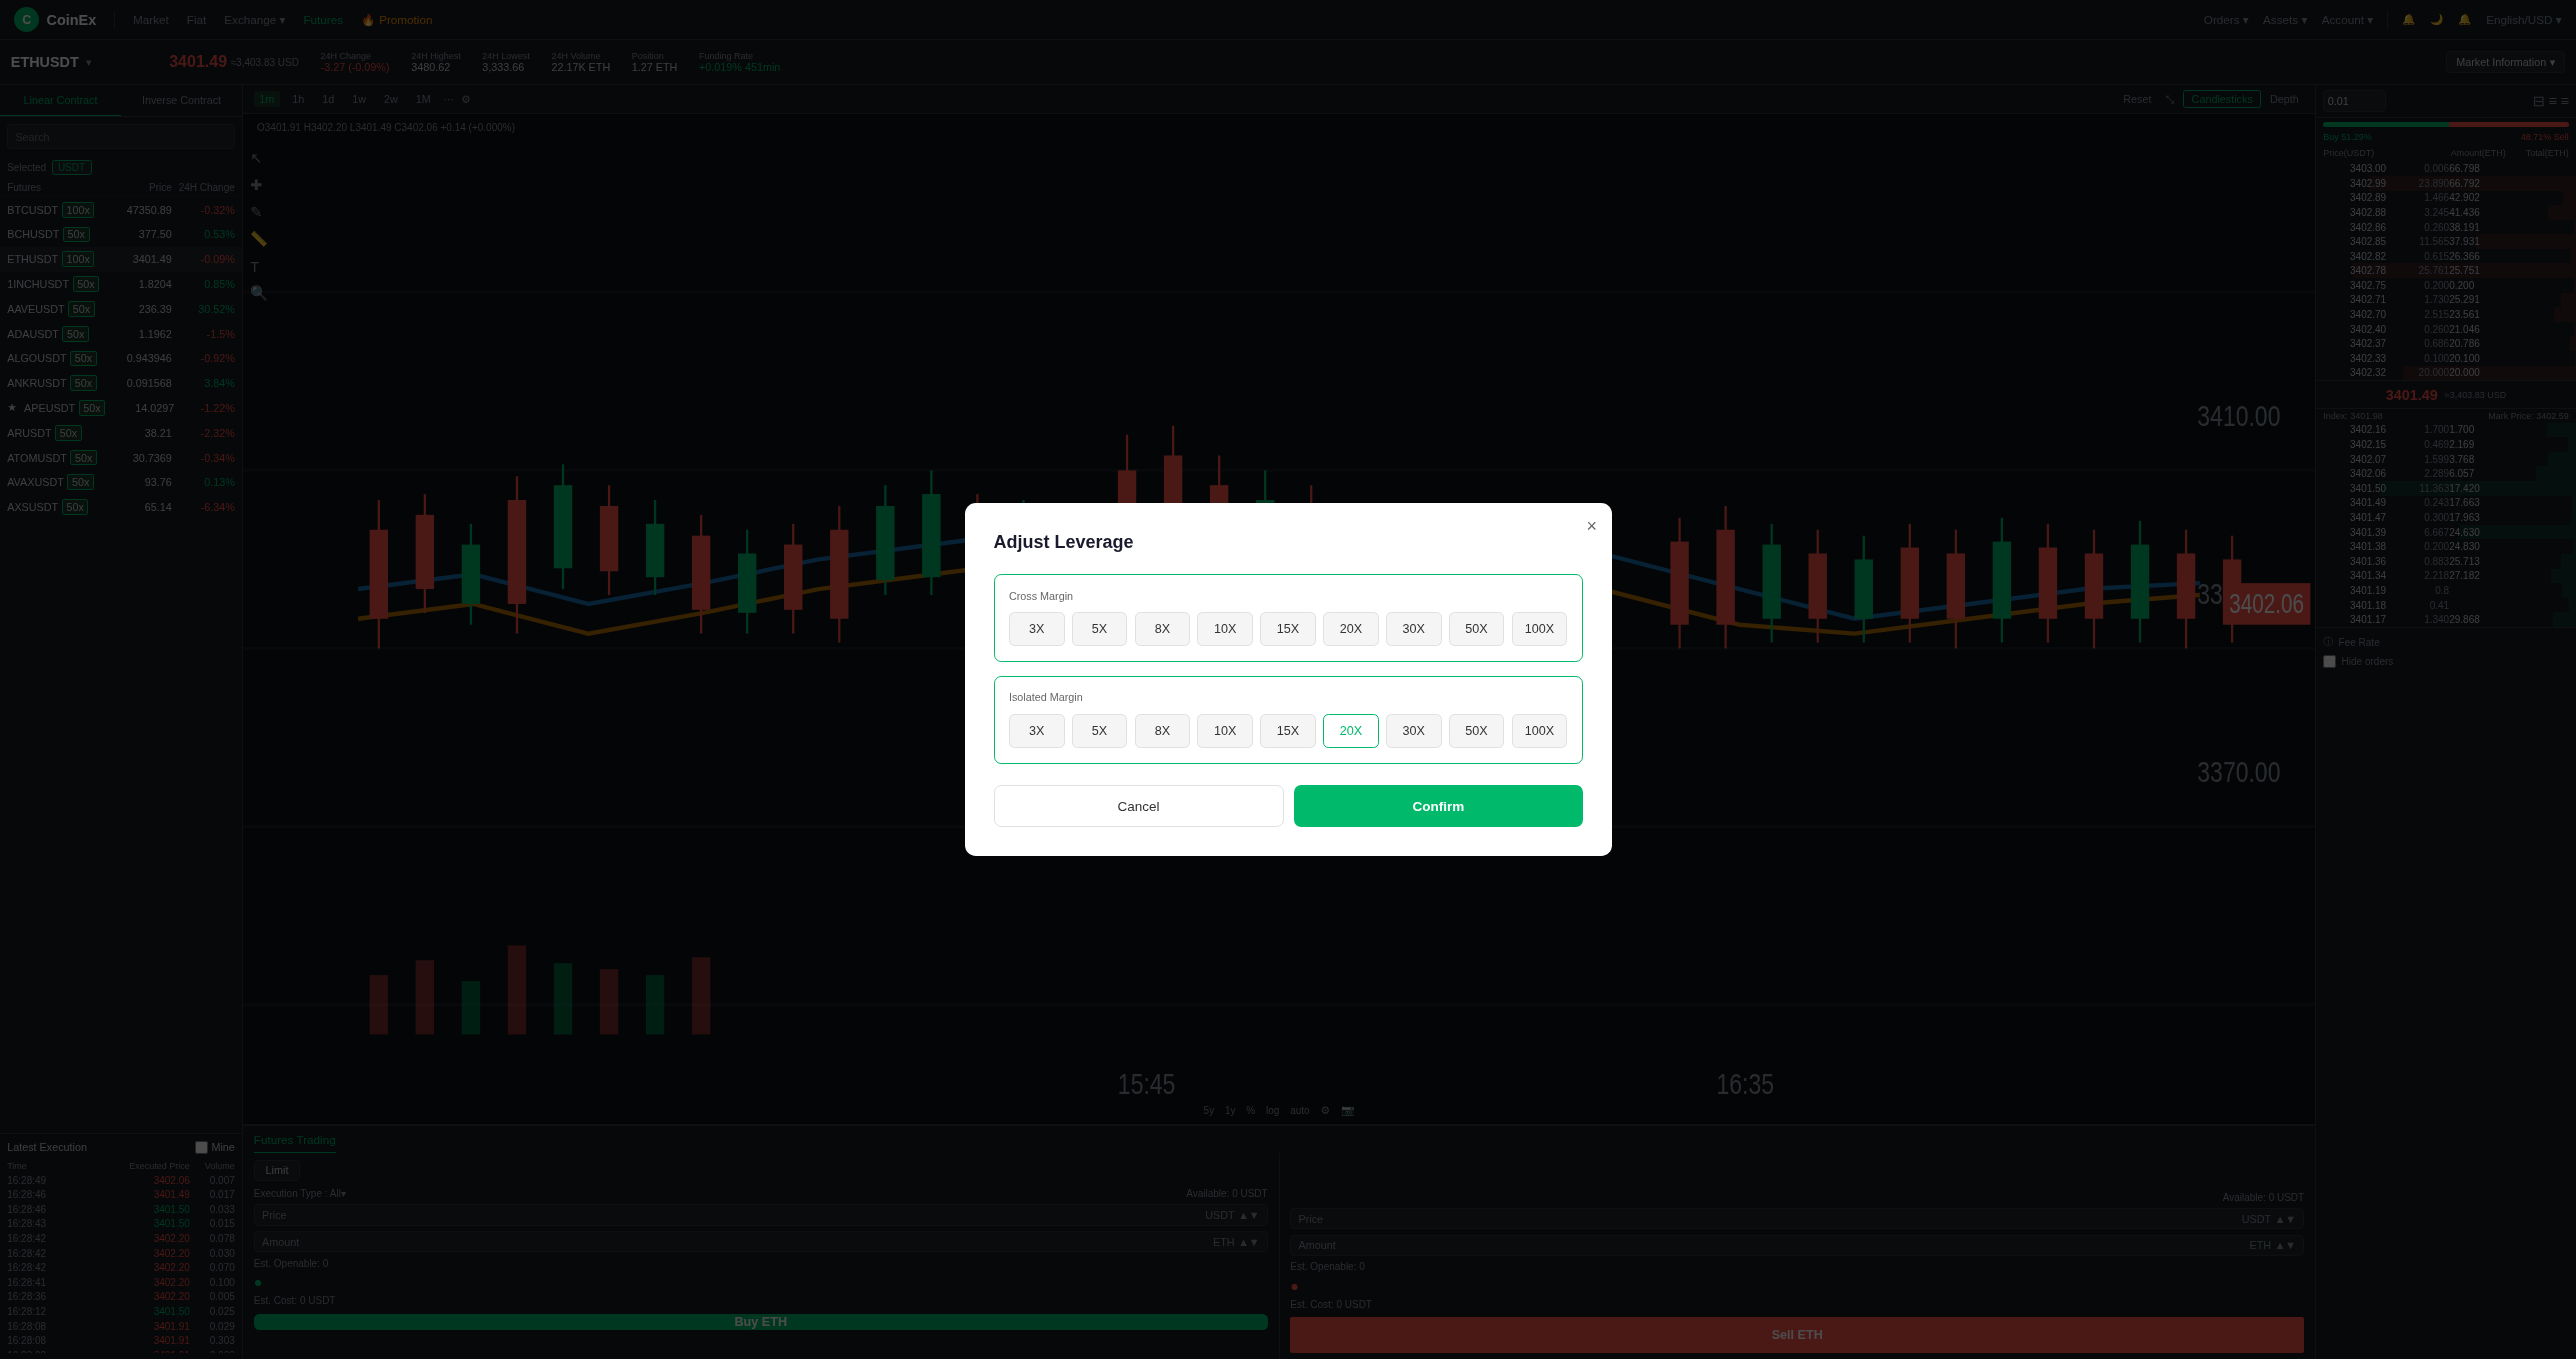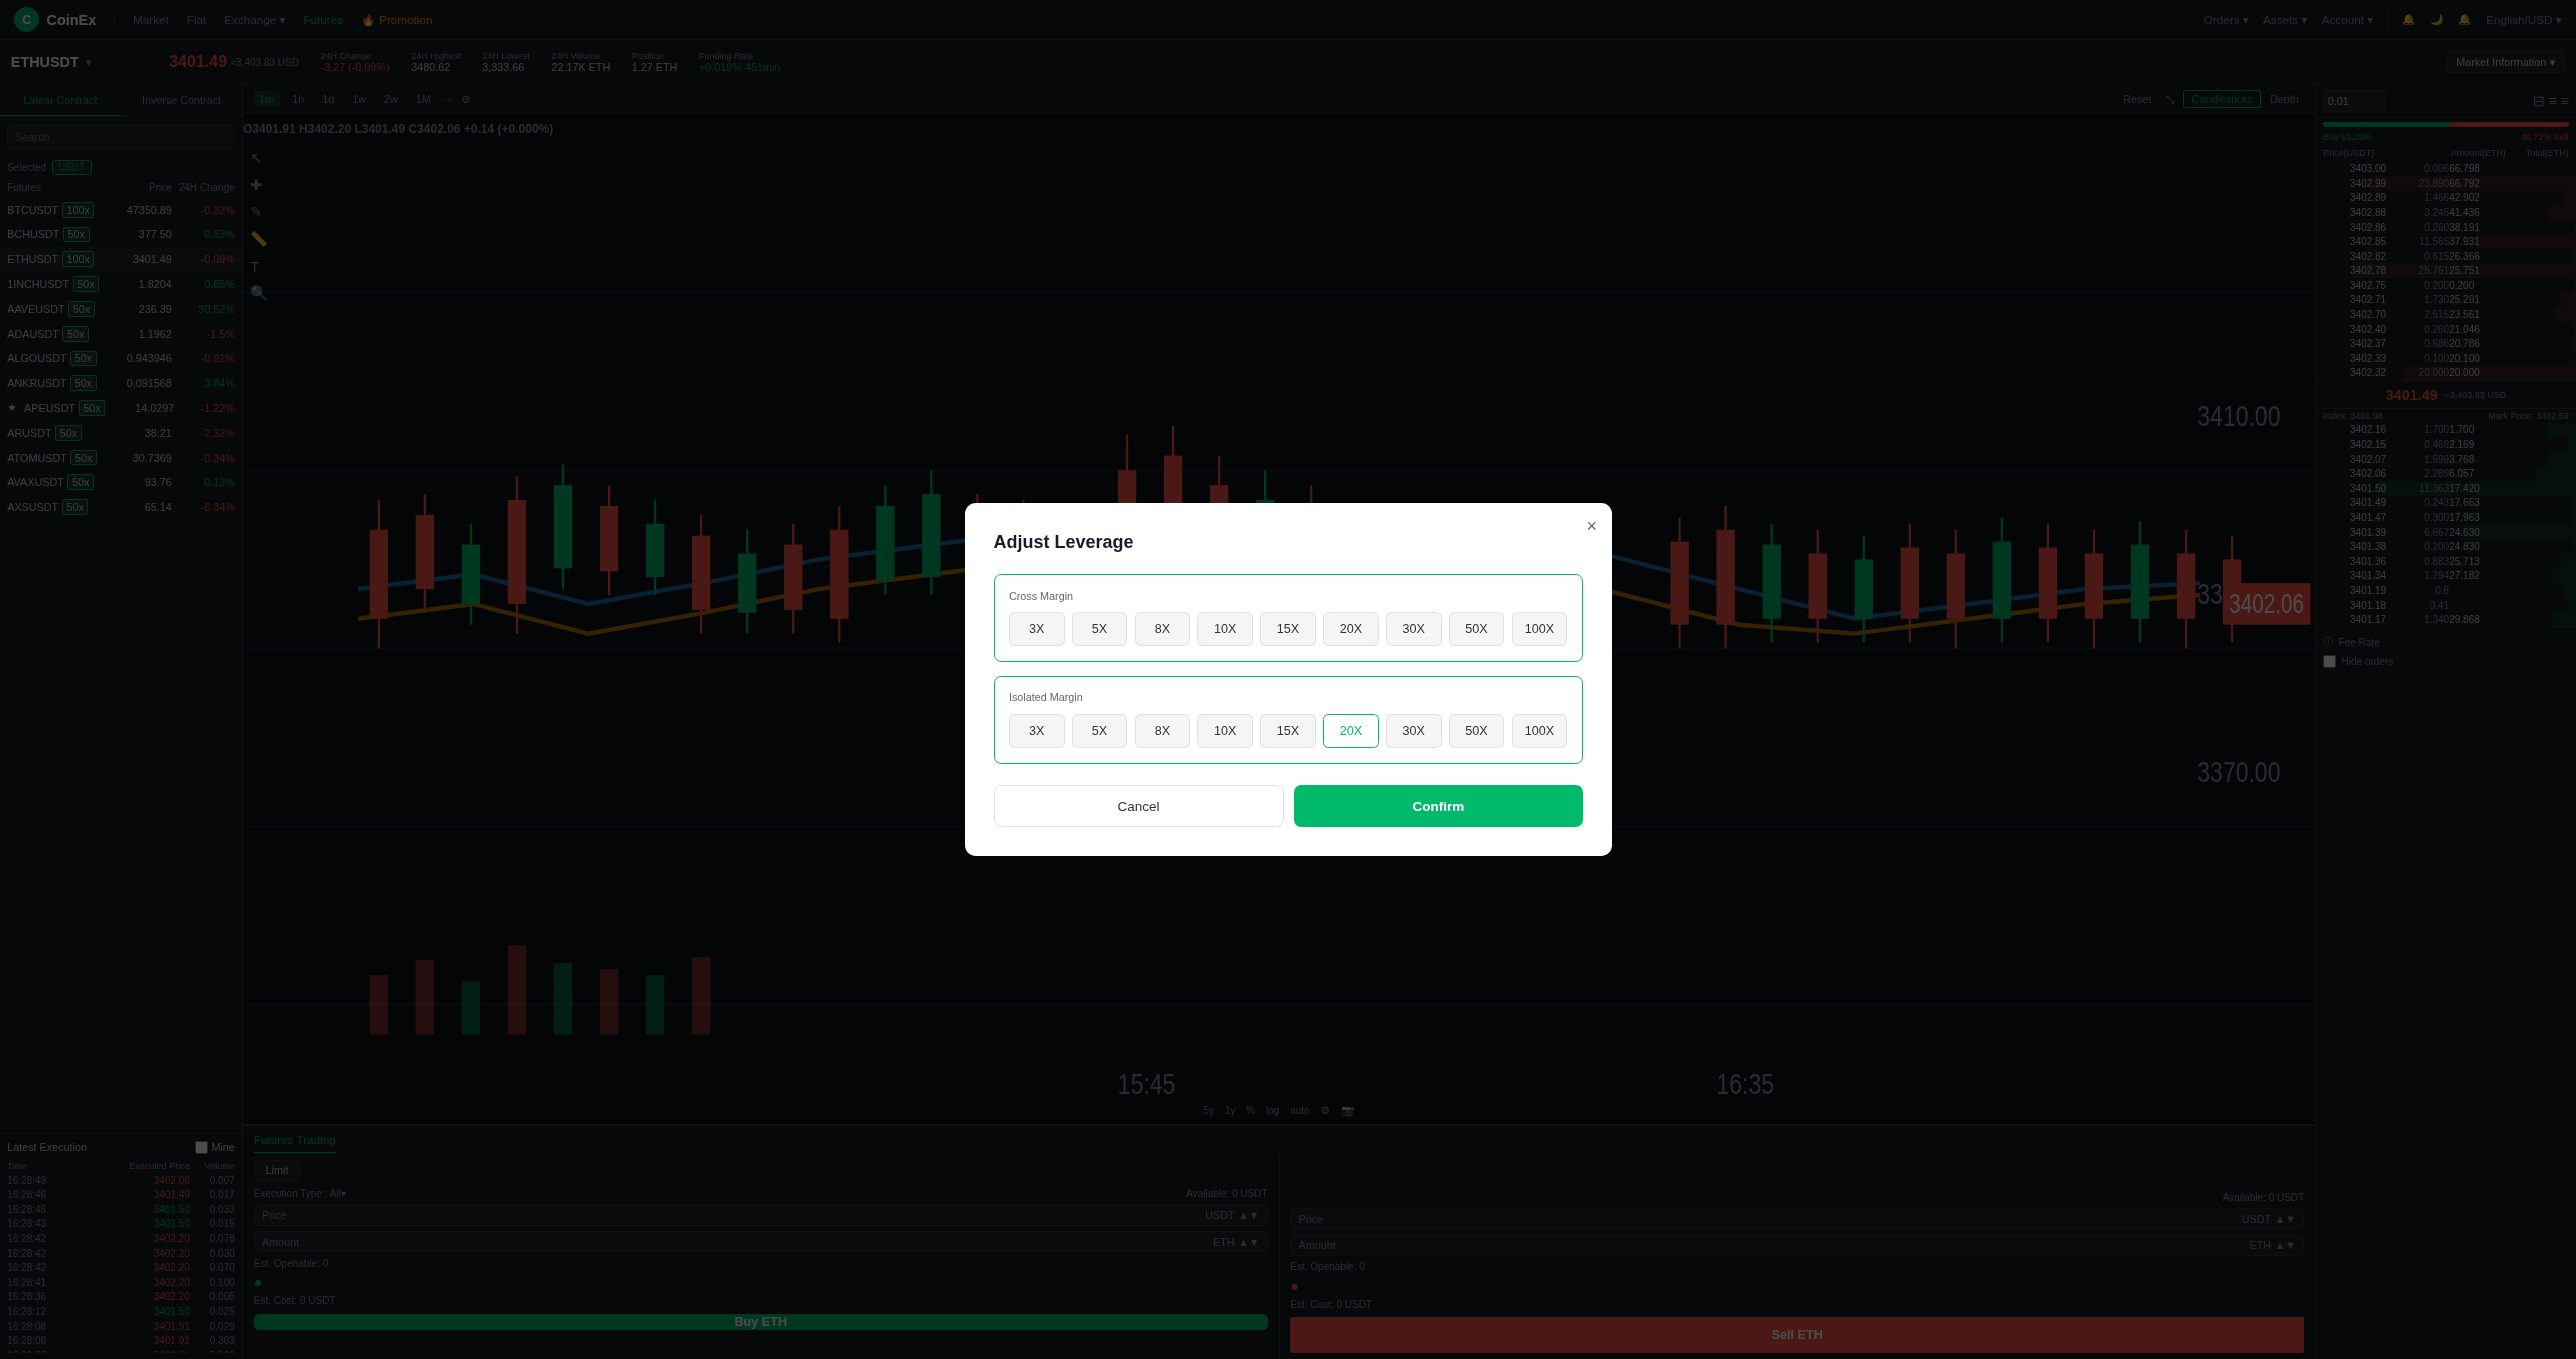--- a/index.html
+++ b/index.html
@@ -77,21 +77,21 @@
     .exec-item span:nth-child(3) { width: 45px; text-align: right; color: #8b949e; }
     .exec-item .red { color: #f85149; }
     .exec-item .green { color: #00b96b; }
 
     
     .chart-area { flex: 1; display: flex; flex-direction: column; background: #0d1117; }
     .chart-toolbar { display: flex; align-items: center; padding: 5.4px 10.8px; gap: 7.2px; background: #161b22; border-bottom: 0.9px solid #30363d; }
     .time-btn { color: #8b949e; cursor: pointer; padding: 1.8px 5.4px; border-radius: 2.7px; font-size: 10.8px; }
     .time-btn.active { color: #00b96b; background: #1f3a2a; }
     .chart-container { flex: 1; position: relative; background: #0d1117; overflow: hidden; }
-    .chart-info { position: absolute; top: 7.2px; left: 0; color: #8b949e; font-size: 12px; font-weight: bold; }
+    .chart-info { position: absolute; top: 7.2px; left: 14px; color: #8b949e; font-size: 10px; }
     
     .chart-svg { width: 100%; height: 100%; }
 
     
     .right-panel { width: 261px; background: #161b22; border-left: 0.9px solid #30363d; display: flex; flex-direction: column; }
     .buy-sell-bar { display: flex; height: 5.4px; margin: 3.6px 7.2px; border-radius: 2.7px; overflow: hidden; }
     .buy-bar { background: #00b96b; }
     .sell-bar { background: #f85149; }
     .buy-sell-pct { display: flex; justify-content: space-between; padding: 1.8px 7.2px; font-size: 9px; }
     .ob-header { display: flex; padding: 3.6px 7.2px; }
@@ -851,21 +851,21 @@
   </div>
         <div class="ob-row buy">
     <div class="ob-bg buy" style="width:5.886666666666667%;"></div>
     <span>3401.36</span>
     <span>0.883</span>
     <span>25.713</span>
   </div>
         <div class="ob-row buy">
     <div class="ob-bg buy" style="width:9.793333333333335%;"></div>
     <span>3401.34</span>
-    <span>1.294</span>
+    <span>2.218</span>
     <span>27.182</span>
   </div>
         <div class="ob-row buy">
     <div class="ob-bg buy" style="width:5.333333333333334%;"></div>
     <span>3401.19</span>
     <span>0.8</span>
     <span></span>
   </div>
         <div class="ob-row buy">
     <div class="ob-bg buy" style="width:2.733333333333333%;"></div>

